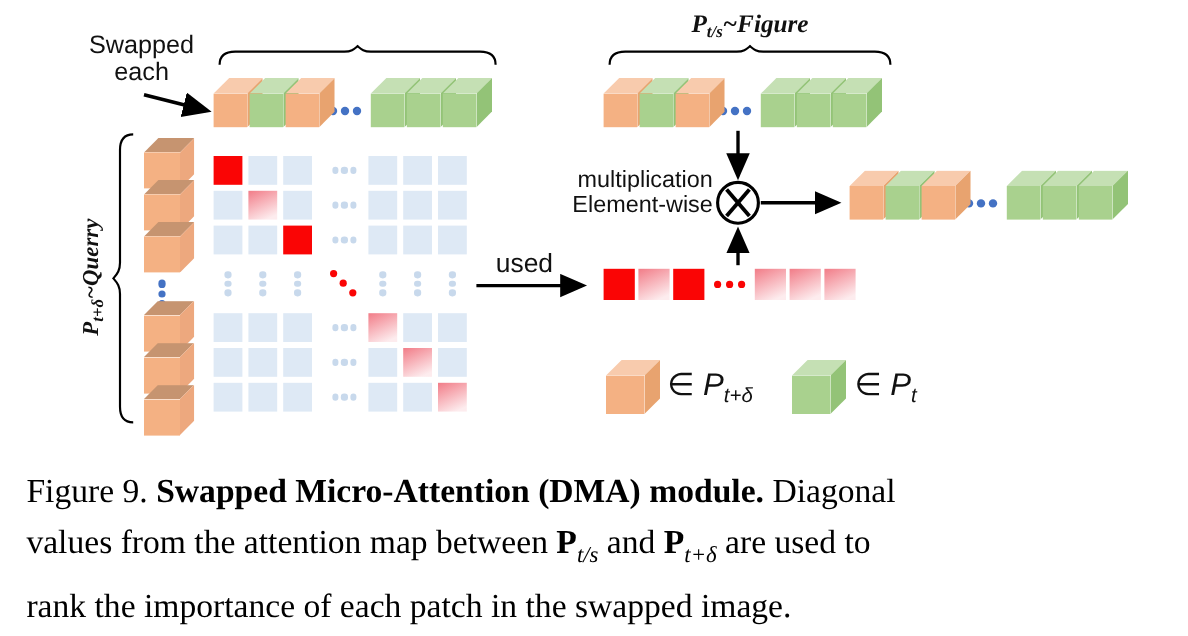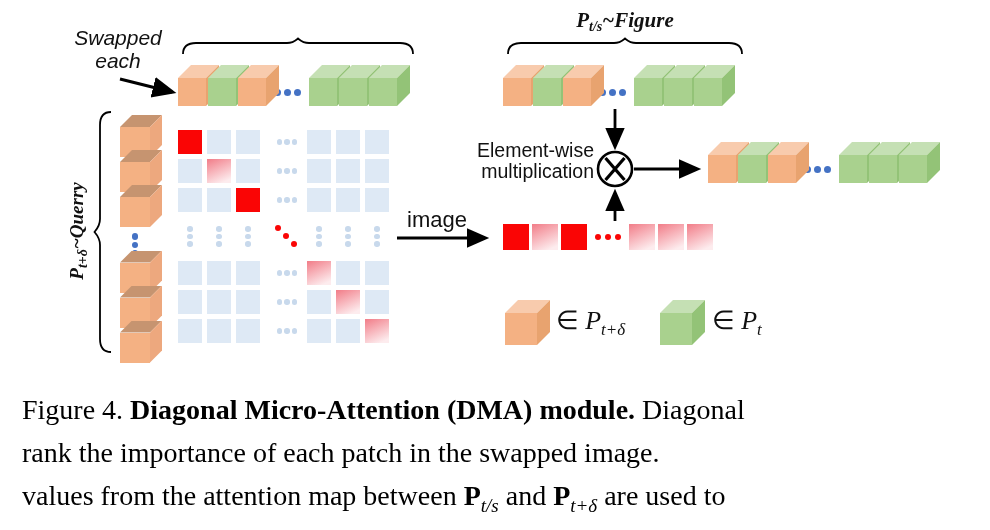--- a/index.html
+++ b/index.html
@@ -31,27 +31,27 @@
   .sq{width:26px;height:26px;flex:0 0 auto;background:var(--red);}
 
   
   .lbl2{position:absolute;text-align:center;font-size:21px;line-height:23px;}
   .mathlbl{position:absolute;text-align:center;font-family:"Liberation Serif",serif;
            font-style:italic;font-weight:700;font-size:21px;white-space:nowrap;}
   .mathlbl .msub{font-size:14px;vertical-align:-4px;}
   #key-label{left:198px;top:8px;width:200px;}
   #value-label{left:525px;top:8px;width:200px;}
   #query-label{left:-17px;top:219px;width:190px;height:24px;transform:rotate(-90deg);font-size:19px;}
-  #swapped-label{left:63px;top:26px;width:110px;font-style:italic;}
+  #swapped-label{left:63px;top:26px;width:110px;}
   #diag-label{position:absolute;left:402px;top:207px;width:70px;text-align:center;font-size:22px;}
   #ew-label{position:absolute;left:448px;top:140px;width:146px;text-align:right;
             font-size:19.5px;line-height:21px;}
 
   
-  .legend-text{position:absolute;font-family:Liberation Serif, serif;font-size:26px;white-space:nowrap;}
+  .legend-text{position:absolute;font-family:Liberation Sans, sans-serif;font-size:26px;white-space:nowrap;}
   .legend-text .lp{font-style:italic;}
   .legend-text .msub2{font-style:italic;font-size:17px;vertical-align:-6px;}
 
   
   #caption{position:absolute;left:22px;top:388px;width:960px;
            font-family:"Liberation Serif",serif;font-size:28px;color:#000;}
   .cap-line{line-height:43px;white-space:pre;}
   .cap-line .b{font-weight:700;}
   .cap-line .sub{font-style:italic;font-size:19px;vertical-align:-7px;}
 </style>
@@ -86,25 +86,25 @@
   <div class="lbl2" id="swapped-label">
     <div>Swapped</div>
     <div>each</div>
   </div>
 
 
   <div class="mathlbl" id="value-label"><span>P</span><span class="msub">t/s</span><span>~Figure</span></div>
 
   <div class="mathlbl" id="query-label"><span>P</span><span class="msub">t+δ</span><span>~Querry</span></div>
 
-  <div id="diag-label">image</div>
+  <div id="diag-label">used</div>
 
   <div id="ew-label">
+    <div>multiplication</div>
     <div>Element-wise</div>
-    <div>multiplication</div>
   </div>
 
   <div class="cube-row" style="left:178px;top:78px;height:28px;" id="key-row">
       <div class="cube" style="width: 28px; height: 28px;">
         <div class="ct" style="left: 0px; top: -13px; width: 41px; height: 13px; background: rgb(248, 203, 173); clip-path: polygon(13px 0px, 41px 0px, 28px 13px, 0px 13px);"></div>
         <div class="cs" style="left: 28px; top: -13px; width: 13px; height: 41px; background: rgb(232, 163, 111); clip-path: polygon(0px 13px, 13px 0px, 13px 28px, 0px 41px);"></div>
         <div class="cf" style="left: 0px; top: 0px; width: 28px; height: 28px; background: rgb(244, 177, 131);"></div>
       </div>
       <div class="cube" style="width: 28px; height: 28px;">
         <div class="ct" style="left: 0px; top: -13px; width: 41px; height: 13px; background: rgb(197, 224, 180); clip-path: polygon(13px 0px, 41px 0px, 28px 13px, 0px 13px);"></div>
@@ -356,18 +356,18 @@
   <div class="cube-row" style="left:660px;top:313px;height:32px;">
       <div class="cube" style="width: 32px; height: 32px;">
         <div class="ct" style="left: 0px; top: -13px; width: 45px; height: 13px; background: rgb(197, 224, 180); clip-path: polygon(13px 0px, 45px 0px, 32px 13px, 0px 13px);"></div>
         <div class="cs" style="left: 32px; top: -13px; width: 13px; height: 45px; background: rgb(147, 195, 119); clip-path: polygon(0px 13px, 13px 0px, 13px 32px, 0px 45px);"></div>
         <div class="cf" style="left: 0px; top: 0px; width: 32px; height: 32px; background: rgb(169, 209, 142);"></div>
       </div>
     </div>
   <div class="legend-text" style="left:712px;top:305px;"><span>∈ </span><span class="lp">P</span><span class="msub2">t</span></div>
 
   <div id="caption">
-      <div class="cap-line"><span>Figure 4. </span><span class="b">Diagonal Micro-Attention (DMA) module.</span><span> Diagonal</span></div>
+      <div class="cap-line"><span>Figure 9. </span><span class="b">Swapped Micro-Attention (DMA) module.</span><span> Diagonal</span></div>
+      <div class="cap-line"><span>values from the attention map between </span><span class="b">P</span><span class="sub">t/s</span><span> and </span><span class="b">P</span><span class="sub">t+δ</span><span> are used to</span></div>
       <div class="cap-line"><span>rank the importance of each patch in the swapped image.</span></div>
-      <div class="cap-line"><span>values from the attention map between </span><span class="b">P</span><span class="sub">t/s</span><span> and </span><span class="b">P</span><span class="sub">t+δ</span><span> are used to</span></div>
     </div>
 
 </div>
 
 </body></html>

